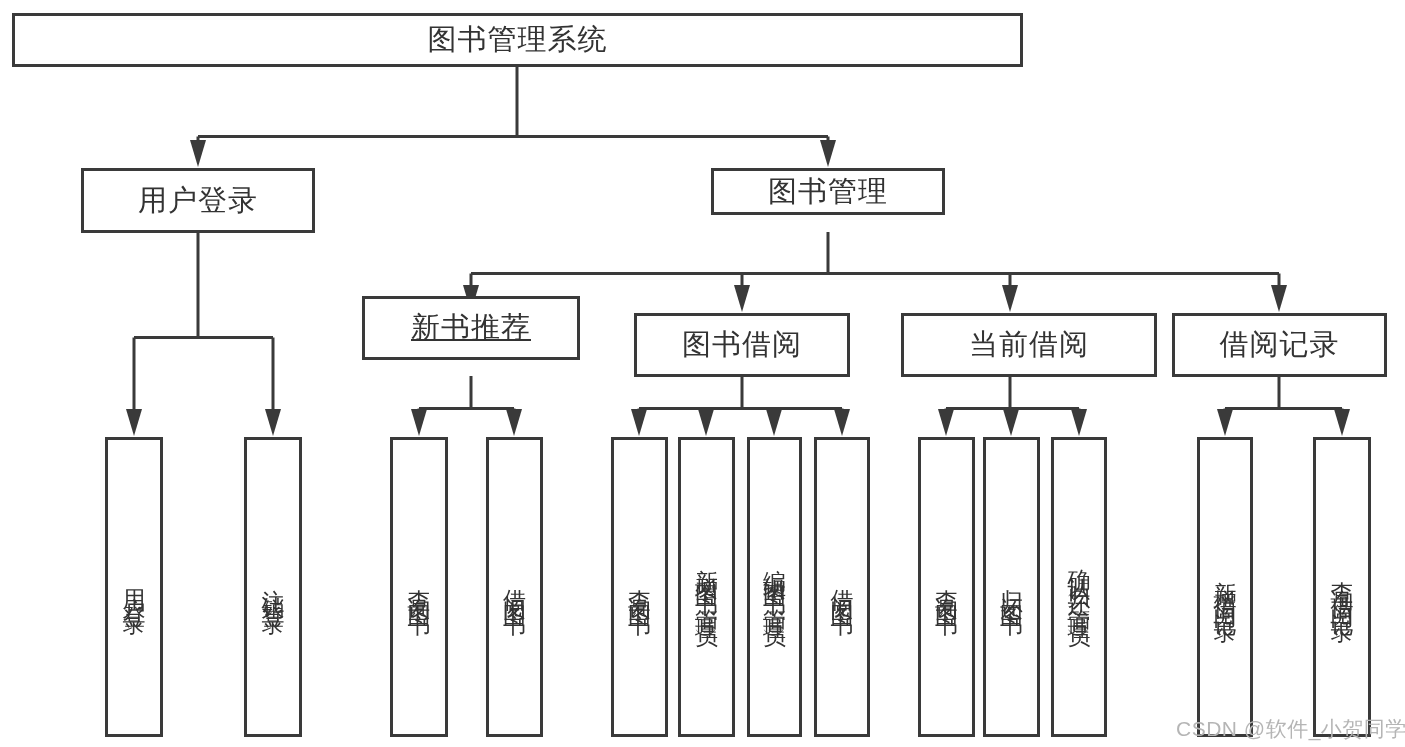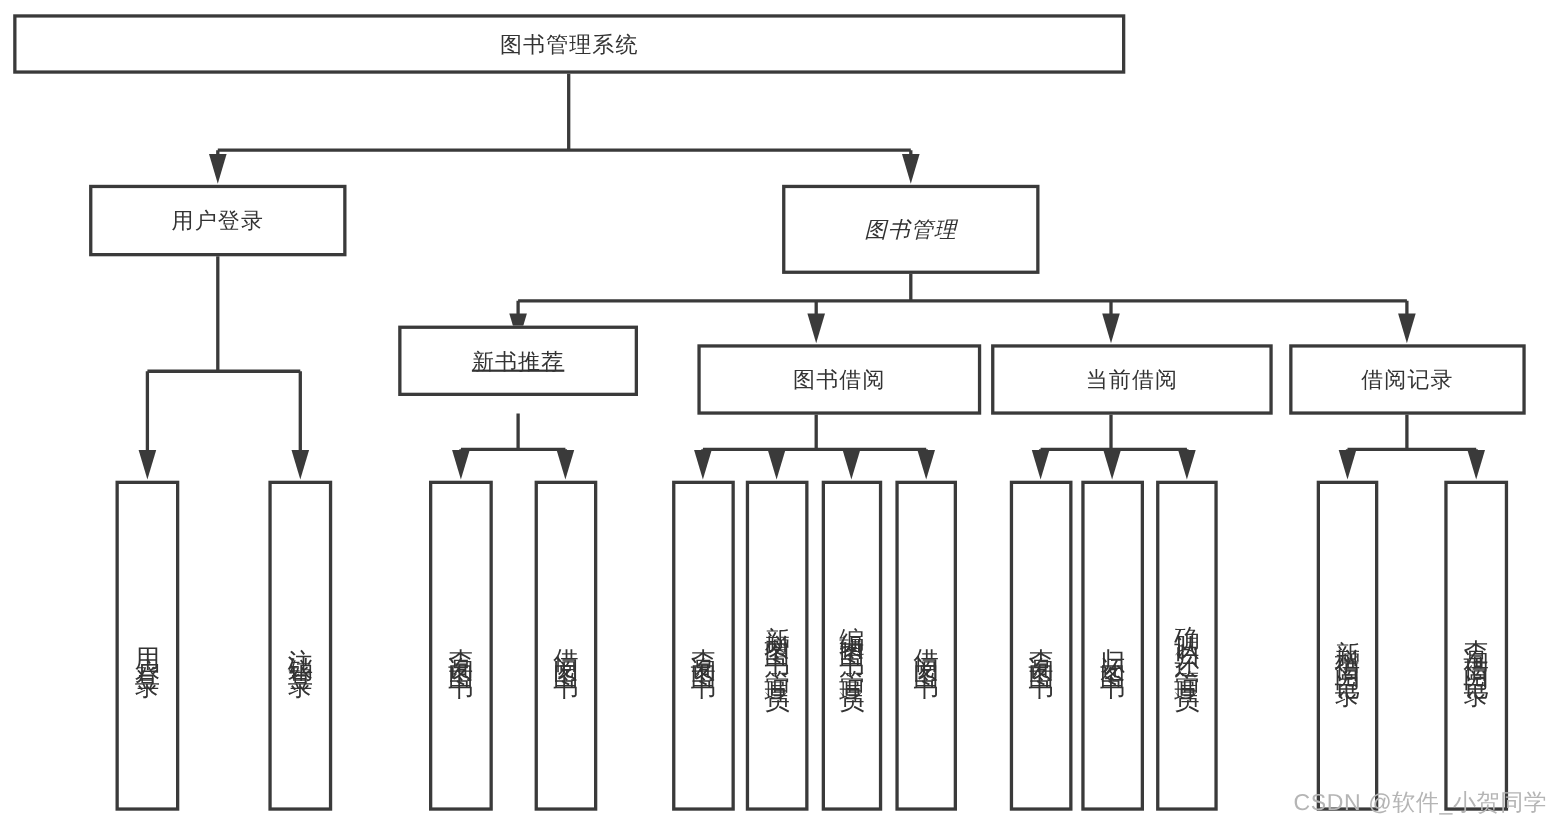--- a/index.html
+++ b/index.html
@@ -24,21 +24,21 @@
     pointer-events: none;
   }
   .hbox {
     position: absolute;
     box-sizing: border-box;
     border: 3px solid #3a3a3a;
     background: #ffffff;
     display: flex;
     align-items: center;
     justify-content: center;
-    font-size: 20px;
+    font-size: 29px;
     color: #333333;
     letter-spacing: 1px;
     white-space: nowrap;
   }
   .vbox {
     position: absolute;
     box-sizing: border-box;
     border: 3px solid #3a3a3a;
     background: #ffffff;
     top: 437px;
@@ -113,24 +113,24 @@
     <polygon class="ahead" points="938,409 954,409 946,436"></polygon>
     <polygon class="ahead" points="1003,409 1019,409 1011,436"></polygon>
     <polygon class="ahead" points="1071,409 1087,409 1079,436"></polygon>
     <polygon class="ahead" points="1217,409 1233,409 1225,436"></polygon>
     <polygon class="ahead" points="1334,409 1350,409 1342,436"></polygon>
   </svg>
 
   <div class="hbox" style="left:12px; top:13px; width:1011px; height:54px;">图书管理系统</div>
 
   <div class="hbox" style="left:81px; top:168px; width:234px; height:65px;">用户登录</div>
-  <div class="hbox" style="left:711px; top:168px; width:234px; height:81px;font-style:italic;">图书管理</div>
+  <div class="hbox" style="left:711px; top:168px; width:234px; height:47px;">图书管理</div>
 
   <div class="hbox" style="left:362px; top:296px; width:218px; height:64px;text-decoration:underline;">新书推荐</div>
-  <div class="hbox" style="left:634px; top:313px; width:258px; height:64px;">图书借阅</div>
+  <div class="hbox" style="left:634px; top:313px; width:216px; height:64px;">图书借阅</div>
   <div class="hbox" style="left:901px; top:313px; width:256px; height:64px;">当前借阅</div>
   <div class="hbox" style="left:1172px; top:313px; width:215px; height:64px;">借阅记录</div>
 
   <div class="vbox" style="left:105px; width:58px;">用户登录</div>
   <div class="vbox" style="left:244px; width:58px;">注销登录</div>
 
   <div class="vbox" style="left:390px; width:58px;">查询图书</div>
   <div class="vbox" style="left:486px; width:57px;">借阅图书</div>
 
   <div class="vbox" style="left:611px; width:57px;">查询图书</div>

